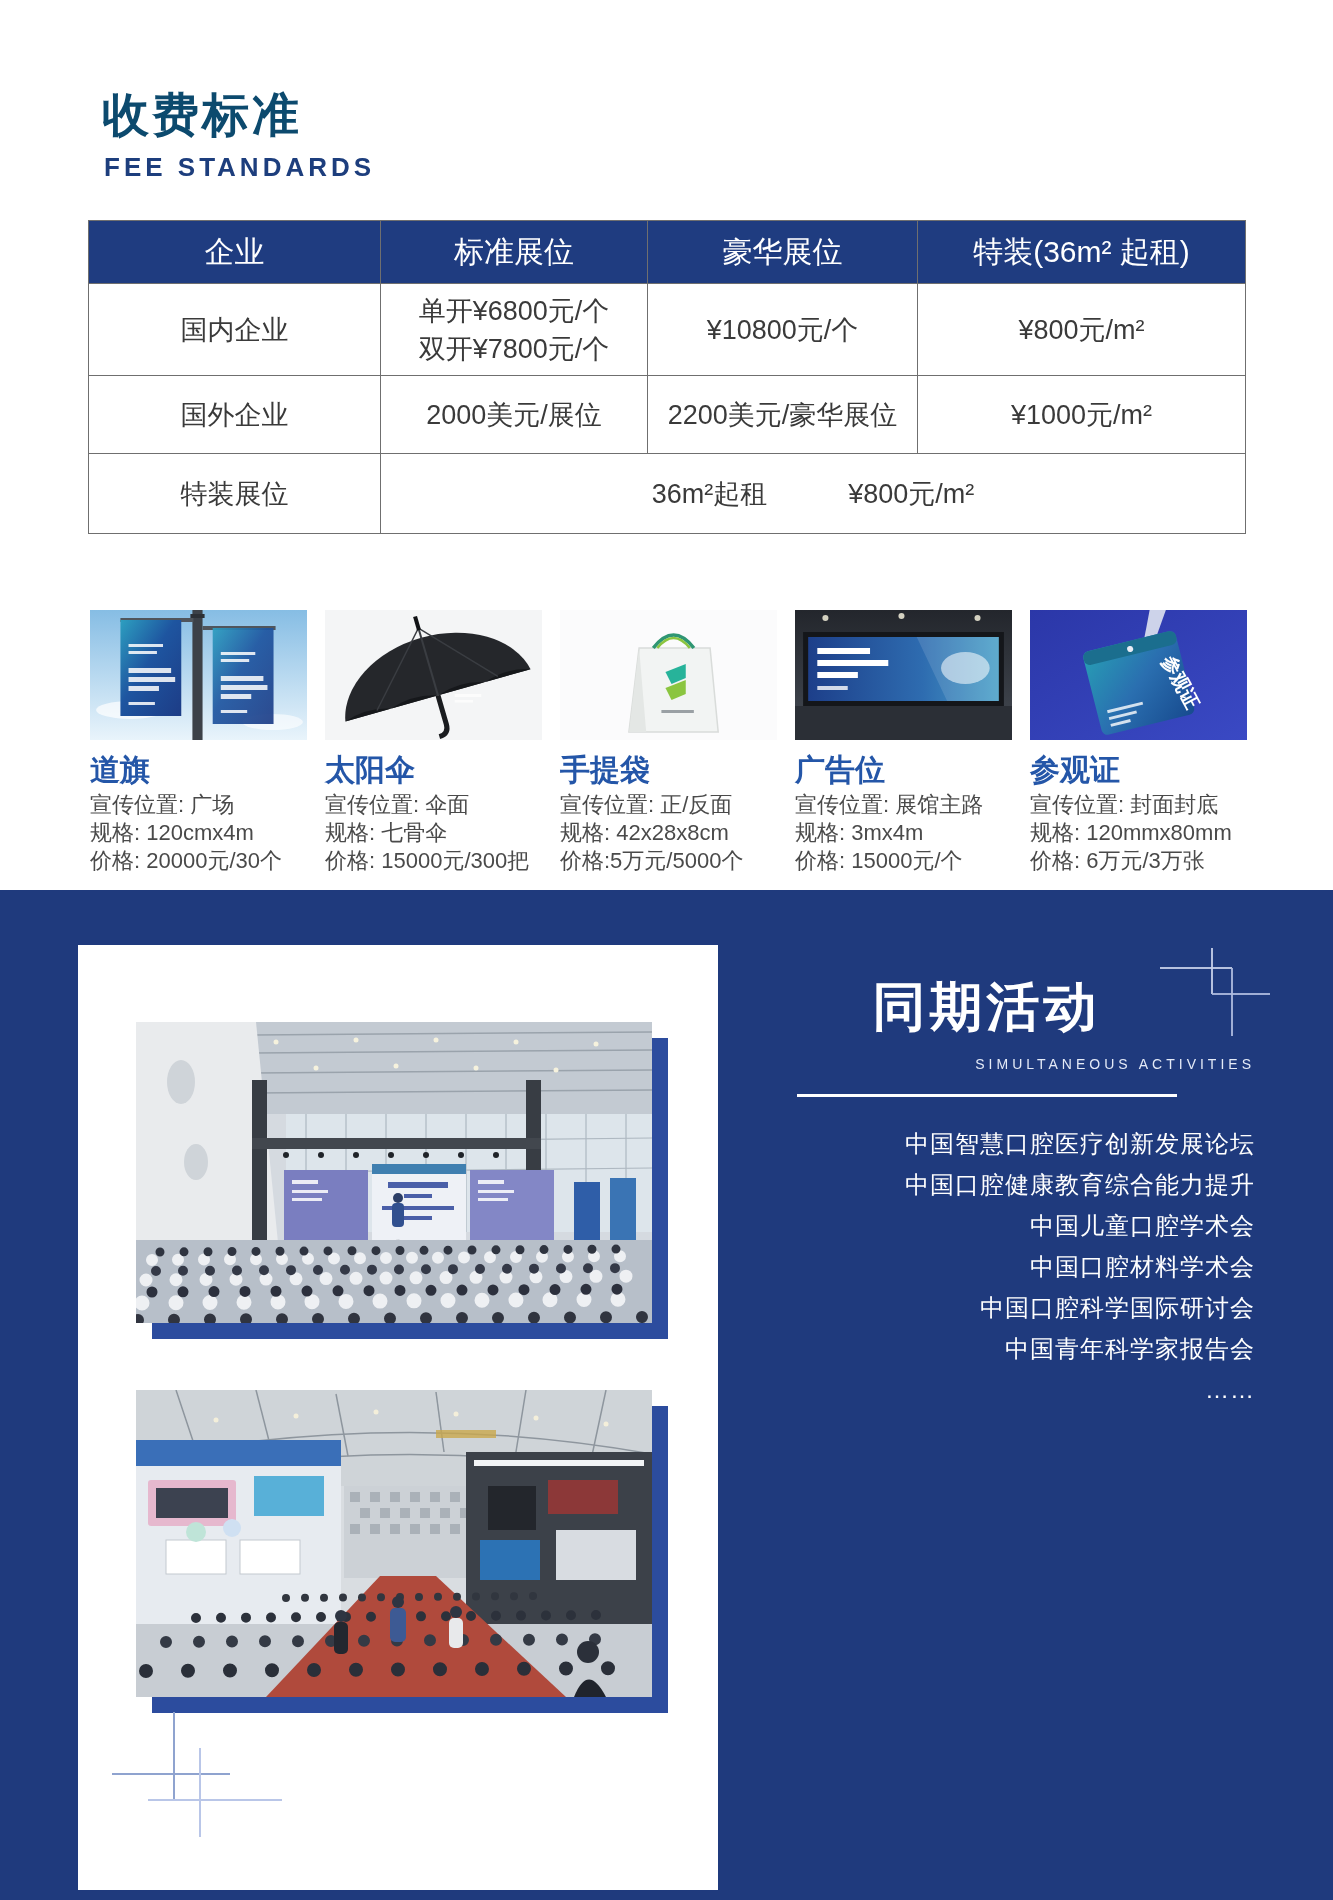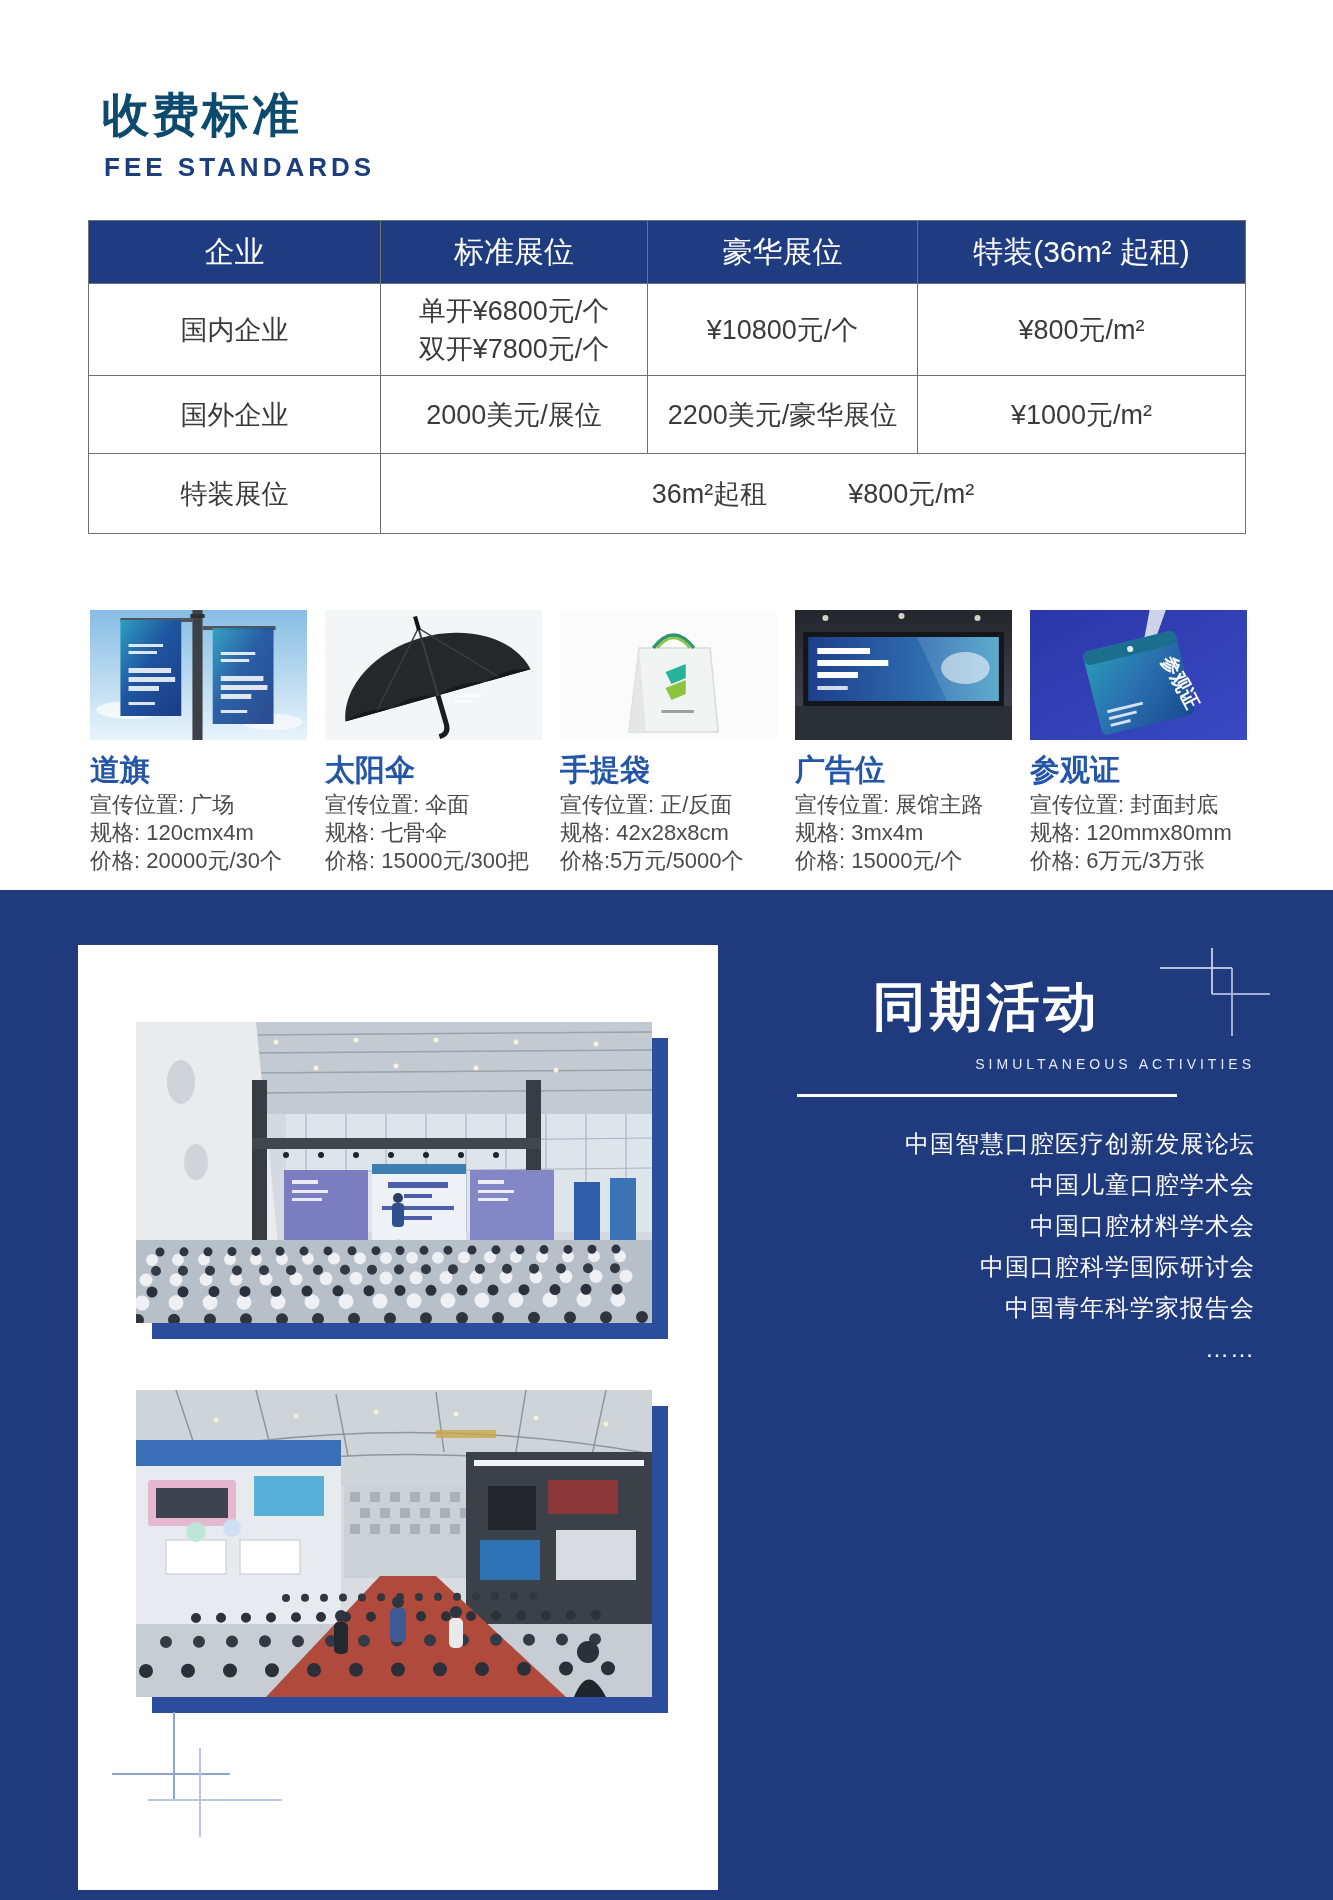--- a/index.html
+++ b/index.html
@@ -447,20 +447,21 @@
       </g>
     </svg>
 
     <div class="right-col">
       <div class="act-title">同期活动</div>
       <div class="act-subtitle">SIMULTANEOUS ACTIVITIES</div>
       <div class="act-divider"></div>
 
       <div class="forum-list">
         <div class="forum-item">中国智慧口腔医疗创新发展论坛</div>
+        <div class="forum-item">中国口腔健康教育综合能力提升</div>
         <div class="forum-item">中国儿童口腔学术会</div>
         <div class="forum-item">中国口腔材料学术会</div>
         <div class="forum-item">中国口腔科学国际研讨会</div>
         <div class="forum-item">中国青年科学家报告会</div>
         <div class="forum-item">……</div>
       </div>
 
     </div>
 
   </div>

